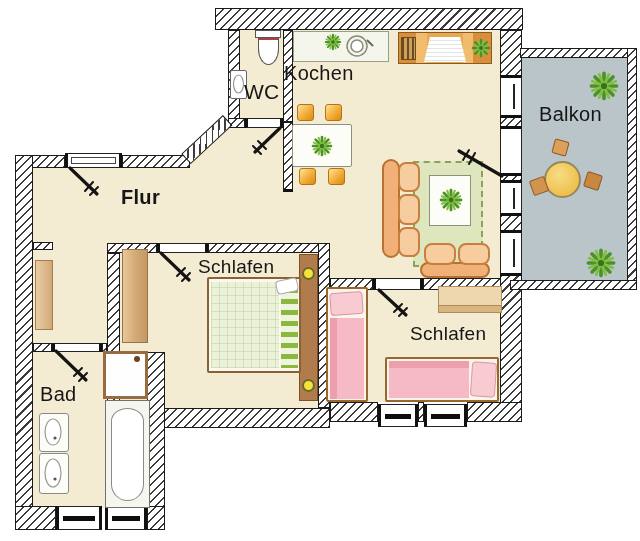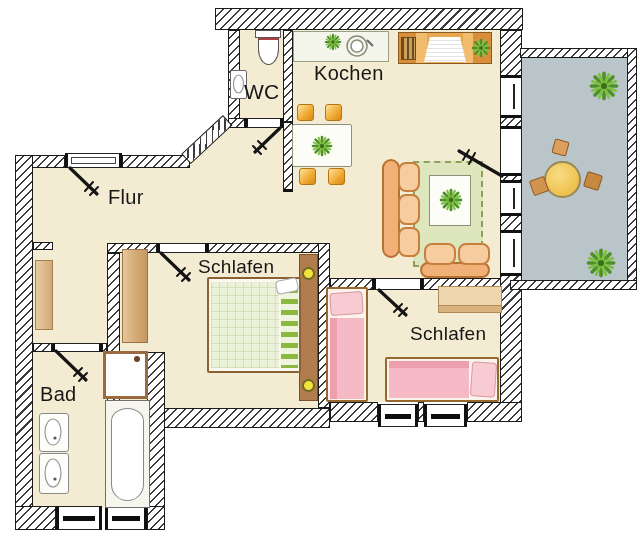--- a/index.html
+++ b/index.html
@@ -234,19 +234,20 @@
         <line x1="79" y1="381" x2="87" y2="373" stroke-width="2"></line>
       </g>
       <g>
         <line x1="502" y1="176" x2="459" y2="151"></line>
         <line x1="469" y1="150" x2="463" y2="160" stroke-width="2"></line>
         <line x1="475" y1="153" x2="469" y2="164" stroke-width="2"></line>
       </g>
     </g>
   </svg>
 
-  <div class="lbl" style="left:108px;top:186px;">Flur</div>
+  <div class="lbl" style="left:121px;top:186px;font-weight:bold;">Flur</div>
   <div class="lbl" style="left:244px;top:80px;font-size:21px;">WC</div>
-  <div class="lbl" style="left:314px;top:62px;">Kochen</div>
+  <div class="lbl" style="left:284px;top:62px;">Kochen</div>
+  <div class="lbl" style="left:539px;top:103px;">Balkon</div>
   <div class="lbl" style="left:198px;top:256px;font-size:19px;">Schlafen</div>
   <div class="lbl" style="left:410px;top:323px;font-size:19px;">Schlafen</div>
   <div class="lbl" style="left:40px;top:383px;">Bad</div>
 </div>
 
 </body></html>

